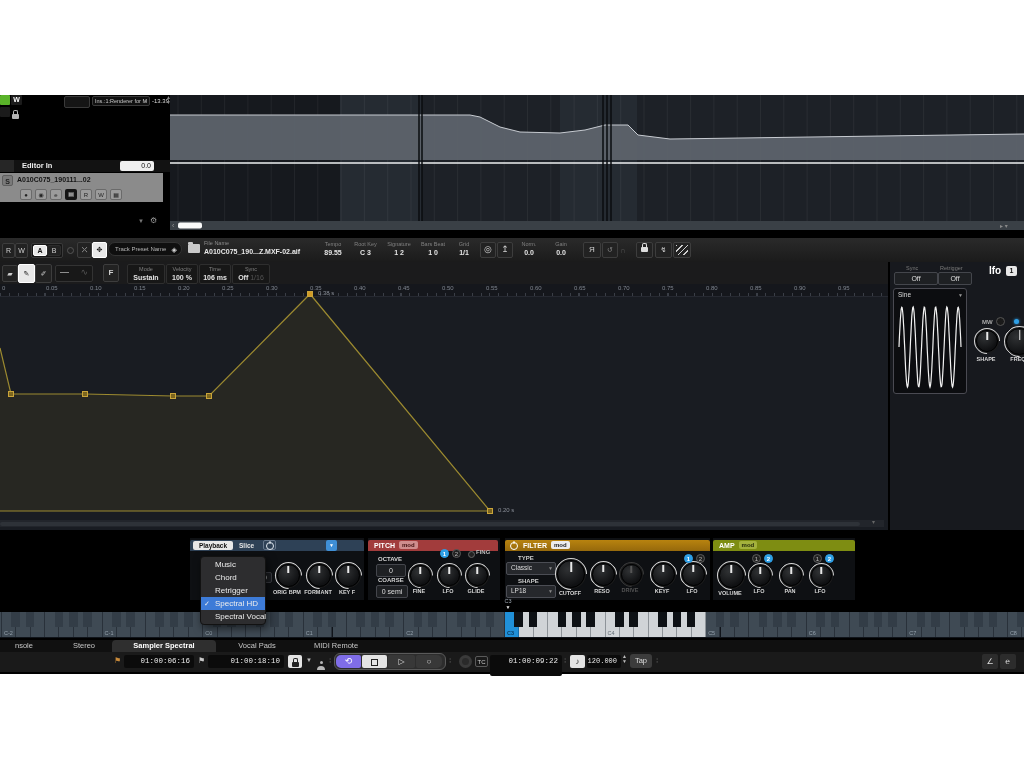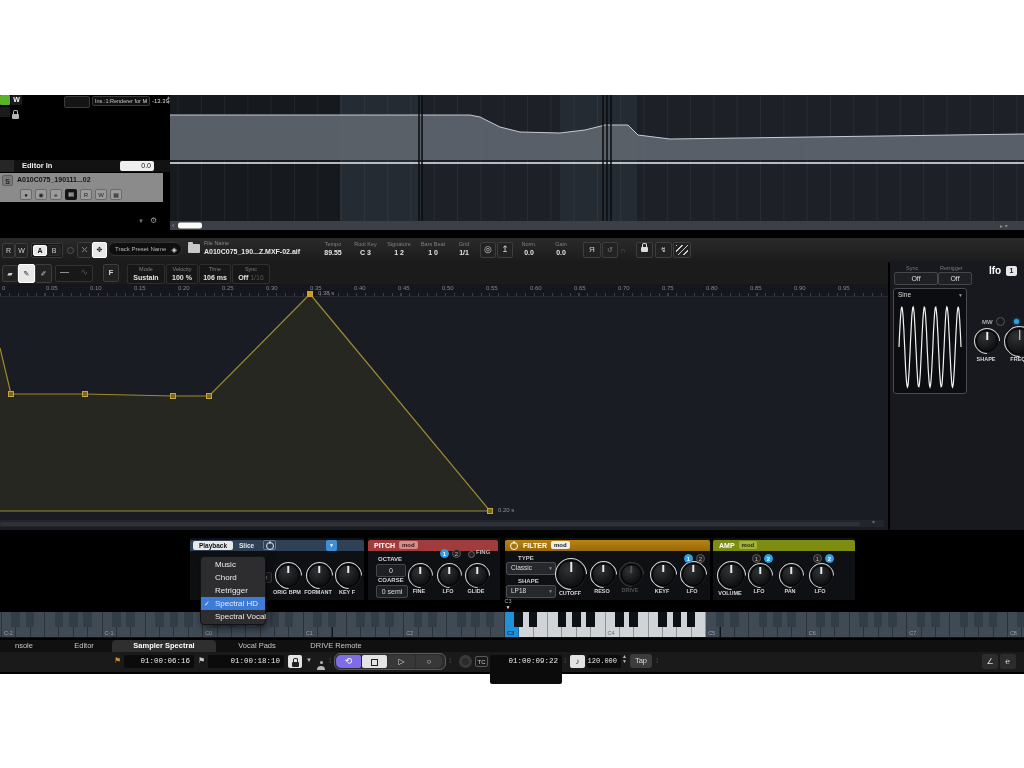--- a/index.html
+++ b/index.html
@@ -575,24 +575,24 @@
       <div class="bkey out" style="left: 916.794px; width: 8.6px;"></div>
       <div class="bkey out" style="left: 931.164px; width: 8.6px;"></div>
       <div class="bkey out" style="left: 959.904px; width: 8.6px;"></div>
       <div class="bkey out" style="left: 974.274px; width: 8.6px;"></div>
       <div class="bkey out" style="left: 988.644px; width: 8.6px;"></div>
       <div class="bkey out" style="left: 1017.38px; width: 8.6px;"></div>
     </div>
 
   <div id="tabbar">
       <div class="ptab" style="left: 0px; width: 48px;">nsole</div>
-      <div class="ptab" style="left: 58px; width: 52px;">Editor</div>
+      <div class="ptab" style="left: 58px; width: 52px;">Stereo</div>
       <div class="ptab active" style="left: 112px; width: 104px;">Sampler Spectral</div>
       <div class="ptab" style="left: 220px; width: 74px;">Vocal Pads</div>
-      <div class="ptab" style="left: 296px; width: 80px;">DRIVE Remote</div>
+      <div class="ptab" style="left: 296px; width: 80px;">MIDI Remote</div>
     </div>
 
   <div id="transport">
     <span class="abs" style="left:114px;top:4px;color:#c98a3a;font-size:8px;line-height:10px;">⚑</span>
     <div class="tc-field" style="left:124px;top:3px;width:70px;height:13px;">01:00:06:16</div>
     <span class="abs" style="left:198px;top:4px;color:#c9c9c9;font-size:8px;line-height:10px;">⚑</span>
     <div class="tc-field" style="left:208px;top:3px;width:76px;height:13px;">01:00:18:10</div>
     <div class="trbtn" style="left:288px;top:3px;width:14px;background:#e4e4e4;border-radius:2px;color:#222;"><span class="lockicon"></span></div>
     <span class="abs" style="left:306px;top:5px;color:#b8b8b8;font-size:6px;">▼</span>
     <span class="abs" style="left:317px;top:4px;color:#b8b8b8;"><span class="person"></span></span>
@@ -603,21 +603,21 @@
         <div style="position:absolute;left:9px;top:4px;width:5px;height:5px;border:1.5px solid #222;"></div>
       </div>
       <div class="trbtn" style="left:53px;top:1px;width:27px;height:13px;background:#383838;border-radius:2px;color:#ddd;font-size:8px;">▷</div>
       <div class="trbtn" style="left:81px;top:1px;width:26px;height:13px;background:#383838;border-radius:2px 5px 5px 2px;color:#ddd;font-size:8px;">○</div>
     </div>
     <span class="dots" style="left:449px;top:4px;">⁞</span>
     <div class="abs" style="left:459px;top:3px;width:13px;height:13px;border-radius:50%;background:#3a3a3a;">
       <div style="position:absolute;left:3px;top:3px;width:7px;height:7px;border-radius:50%;background:#2a2a2a;"></div>
     </div>
     <div class="abs" style="left:475px;top:4px;width:13px;height:11px;border:1px solid #5a5a5a;border-radius:2px;color:#ccc;font-size:6px;text-align:center;line-height:11px;box-sizing:border-box;">TC</div>
-    <div class="tc-field" style="left:490px;top:3px;width:72px;height:29px;">01:00:09:22</div>
+    <div class="tc-field" style="left:490px;top:3px;width:72px;height:21px;">01:00:09:22</div>
     <span class="dots" style="left:564px;top:4px;">⁞</span>
     <div class="trbtn" style="left:570px;top:3px;width:15px;background:#e4e4e4;border-radius:2px;color:#222;font-size:8px;">♪</div>
     <div class="tc-field" style="left:587px;top:3px;width:34px;height:13px;font-size:7px;">120.000</div>
     <span class="abs" style="left:622px;top:2px;color:#bbb;font-size:5px;line-height:5px;">▲<br>▼</span>
     <div class="trbtn" style="left:630px;top:2px;width:22px;height:14px;background:#3c3c3c;border-radius:3px;color:#ddd;font-size:7.5px;line-height:14px;">Tap</div>
     <span class="dots" style="left:656px;top:4px;">⁞</span>
     <div class="trbtn" style="left:982px;top:2px;width:16px;height:15px;background:#2c2c2c;border-radius:2px;color:#ddd;font-size:8px;line-height:15px;">∠</div>
     <div class="trbtn" style="left:1000px;top:2px;width:16px;height:15px;background:#2c2c2c;border-radius:2px;color:#ddd;font-size:8px;line-height:15px;">℮</div>
   </div>
 </div>

